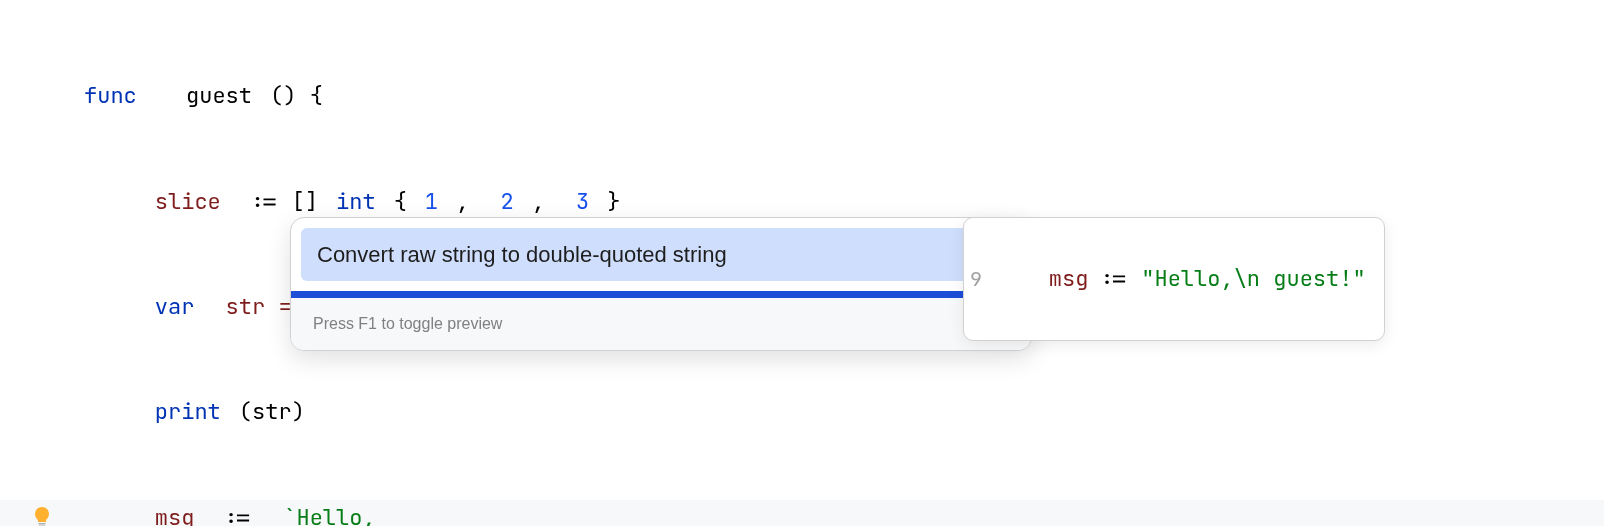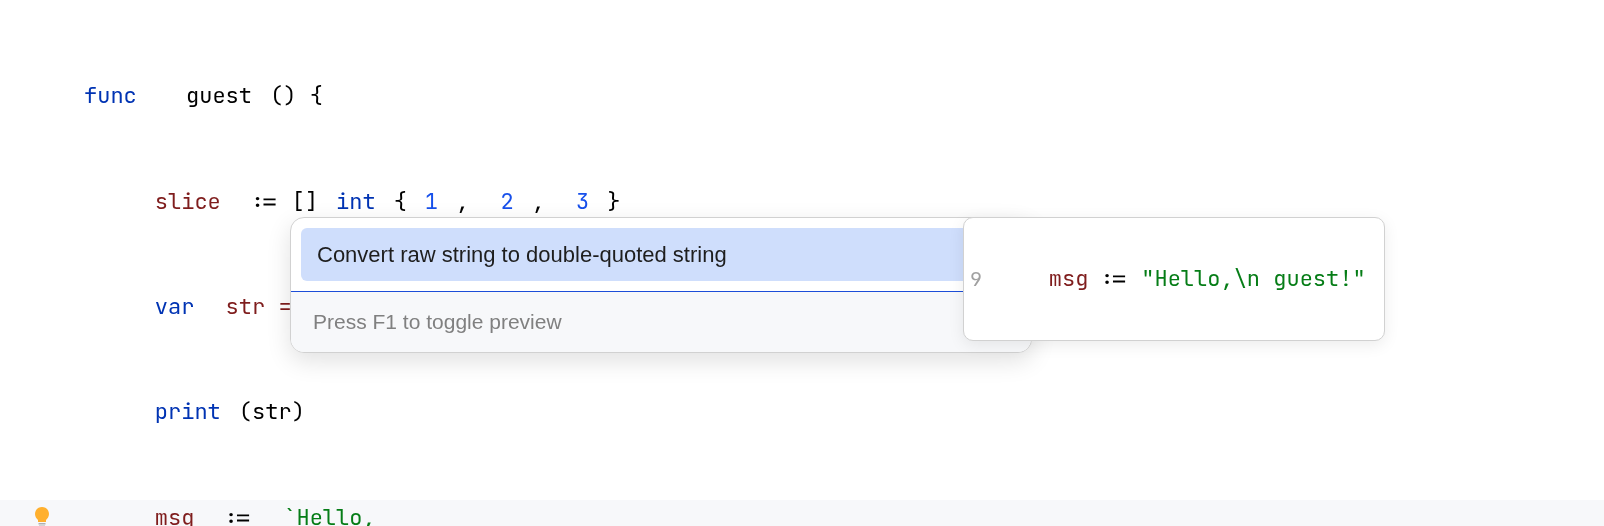--- a/index.html
+++ b/index.html
@@ -87,24 +87,24 @@
     .popup-item .more-icon {
       color: #6b6b6b;
       padding-left: 18px;
       border-left: 1px solid rgba(0,0,0,0.15);
       height: 28px;
       display: flex;
       align-items: center;
     }
     .popup-footer {
       padding: 13px 22px;
-      font-size: 21px;
+      font-size: 16px;
       color: #808080;
       background: #f7f8fa;
-      border-top: 1px solid #1d4ed8;
+      border-top: 7px solid #1d4ed8;
     }
 
     .preview {
       position: absolute;
       left: 963px;
       top: 217px;
       background: #ffffff;
       border: 1px solid #d1d1d1;
       border-radius: 10px;
       box-shadow: 0 4px 16px rgba(0,0,0,0.08);

